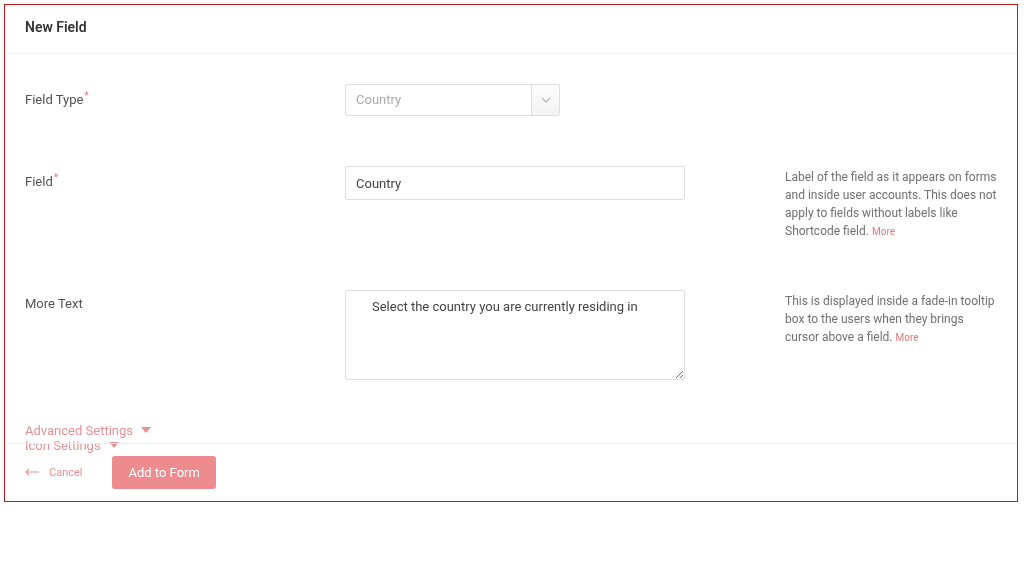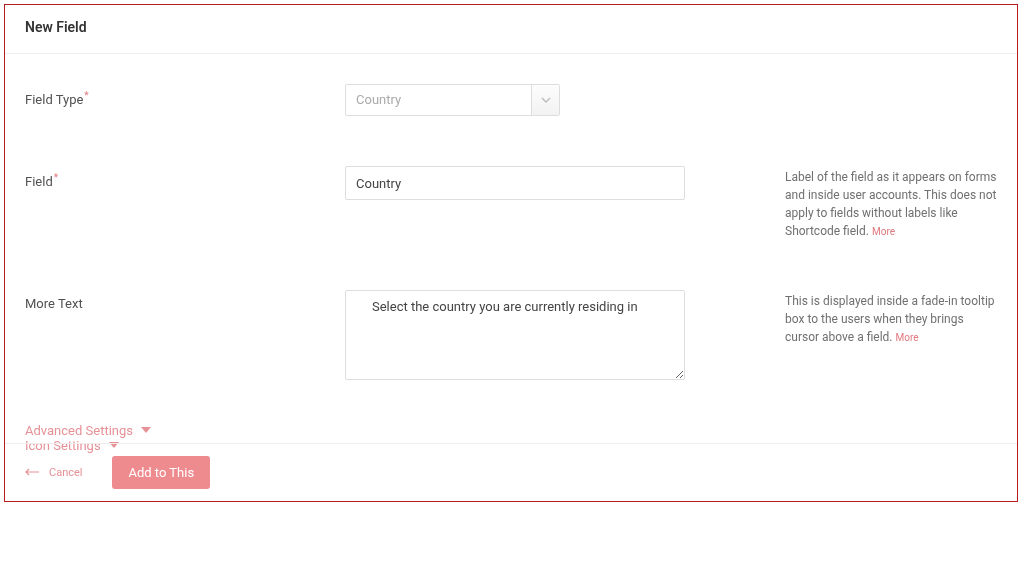--- a/index.html
+++ b/index.html
@@ -224,16 +224,16 @@
 
   <div class="panel-footer">
     <div class="cancel-link">
       <span>
         <svg width="14" height="8" viewBox="0 0 14 8">
             <path d="M14 4 L1 4 M4 1 L1 4 L4 7" fill="none" stroke="#e69196" stroke-width="1.2"></path>
           </svg>
       </span>
       <span>Cancel</span>
     </div>
-    <button class="btn-primary">Add to This</button>
+    <button class="btn-primary">Add to Form</button>
   </div>
 
 </div>
 
 </body></html>

